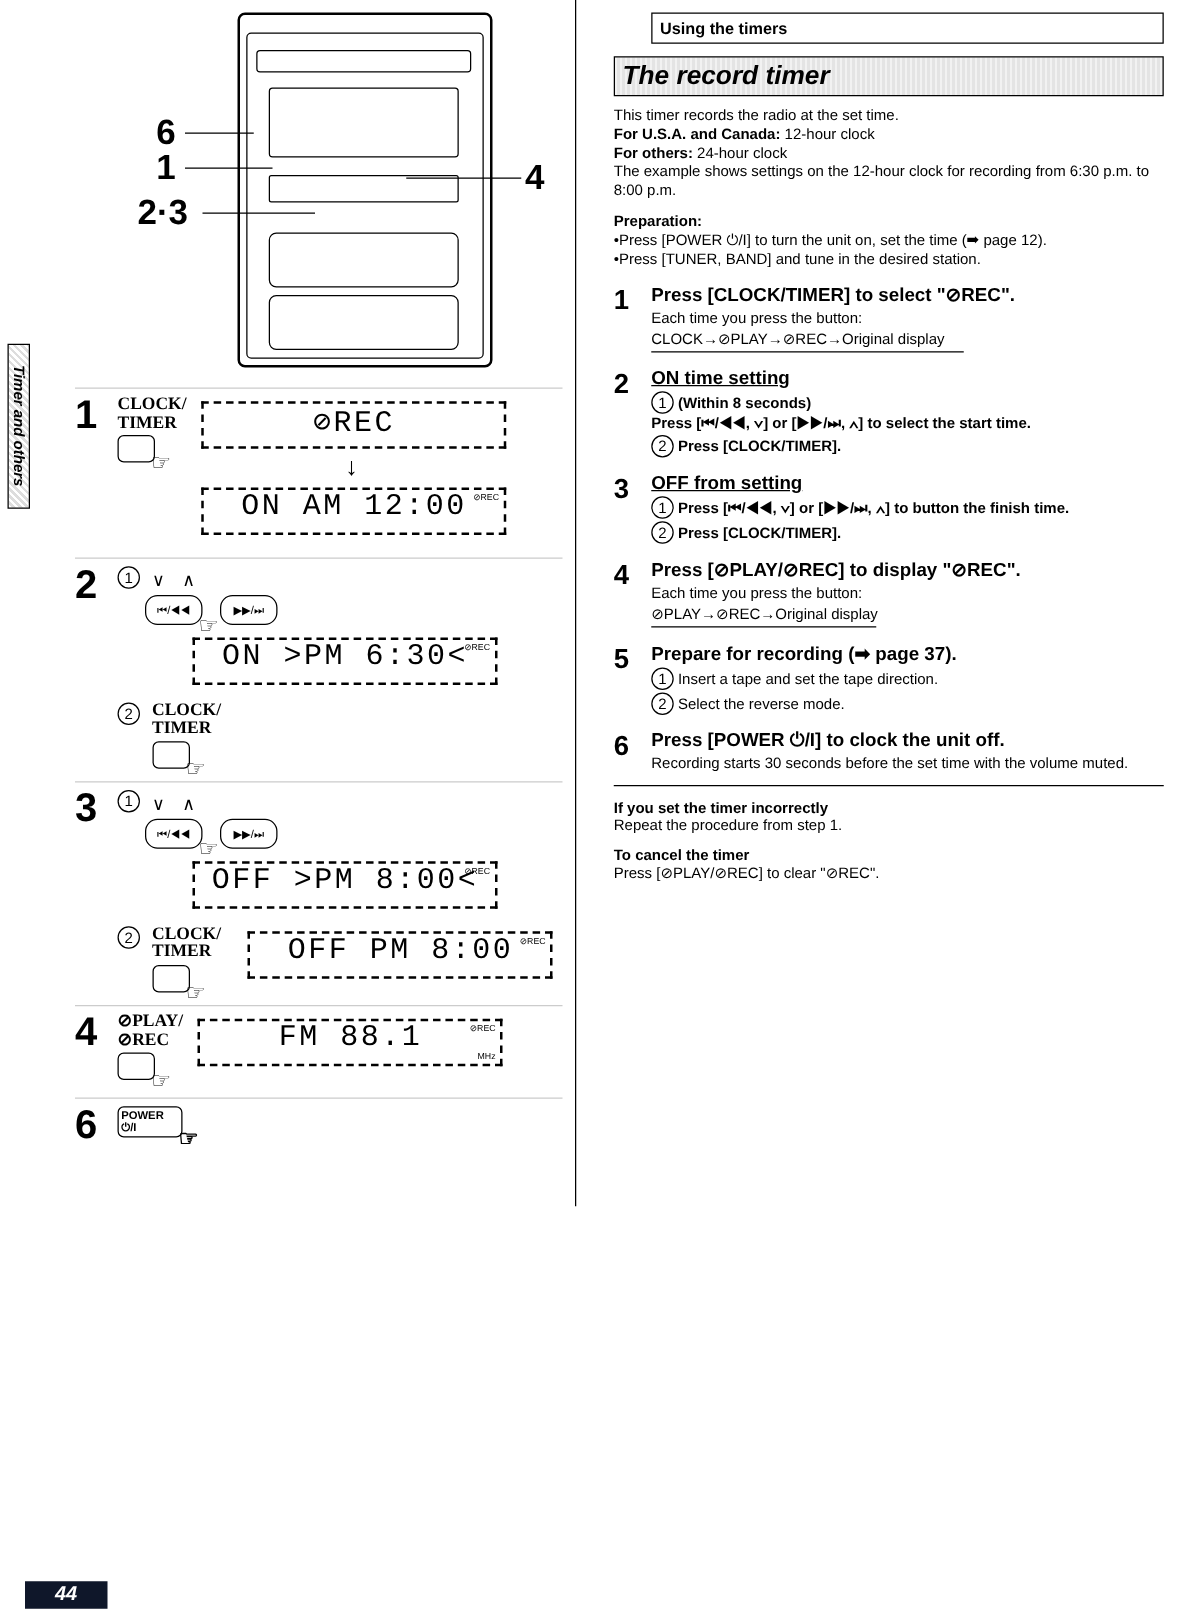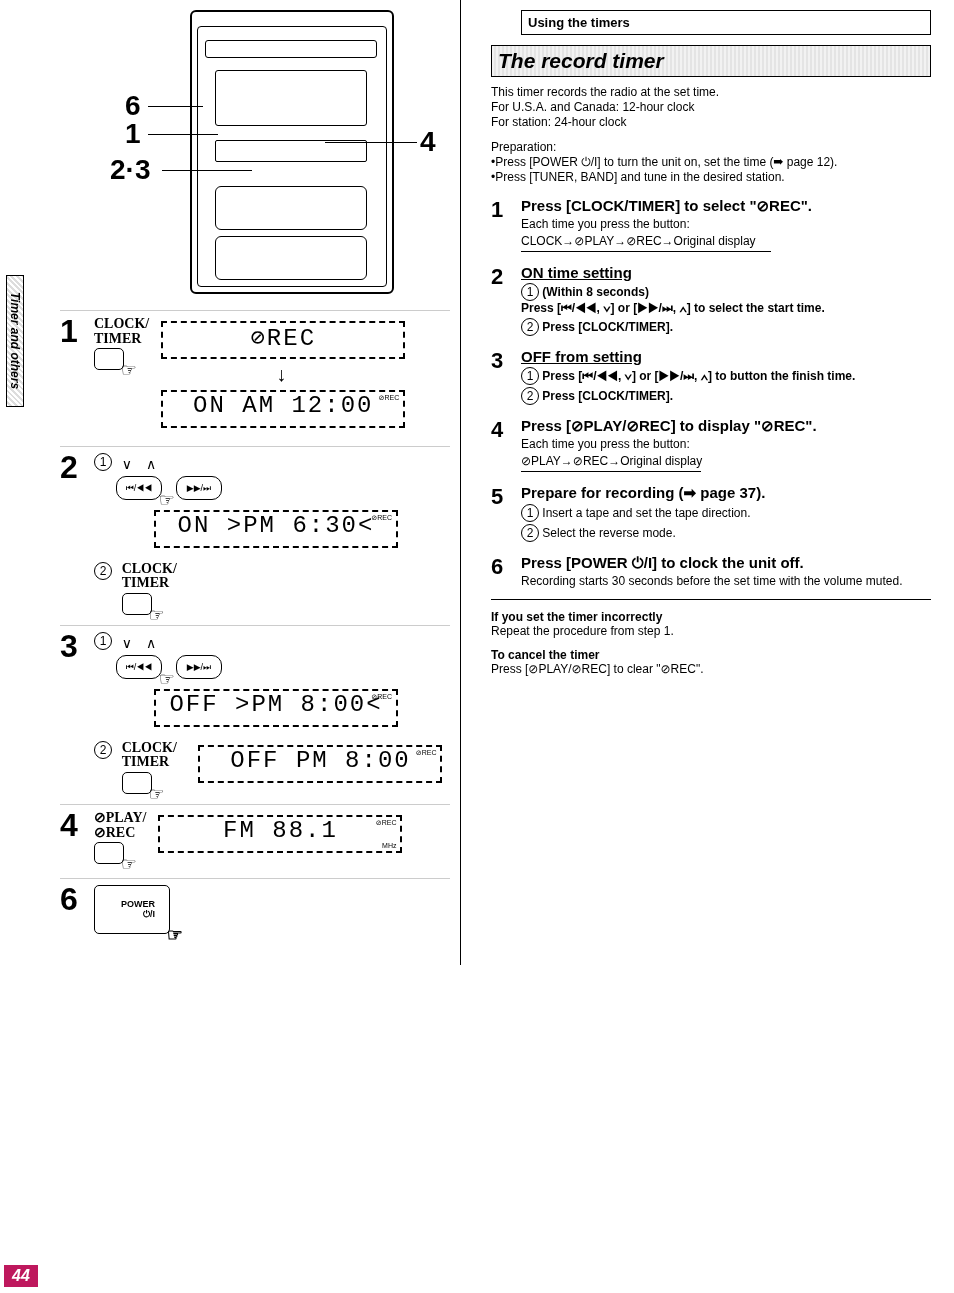--- a/index.html
+++ b/index.html
@@ -175,46 +175,46 @@
     border:1px solid #000;
     padding:3px 6px;
     margin: 6px 0 8px 0;
     background: repeating-linear-gradient(90deg,#f2f2f2 0,#f2f2f2 2px,#e4e4e4 2px,#e4e4e4 4px);
     font-weight:bold;
     font-style:italic;
     font-size:21px;
     text-align:left;
   }
   .right-text { font-size:12px; line-height:1.25; }
-  .right-text b{font-weight:normal;}
+  .right-text b{font-weight:bold;}
   .step-right {
     display:flex;
     gap:10px;
     margin-top:12px;
   }
   .step-right .num {
     font-size:22px;
     font-weight:bold;
     width:20px;
   }
   .step-right .body{ flex:1; }
   .head-line { font-weight:bold; font-size:15px; }
   .sub{font-size:12px;line-height:1.25; margin-top:2px;}
   .uline{text-decoration:underline;}
   .hr{border-top:1px solid #000;margin:10px 0;}
   .small{font-size:12px;}
   
   .page-num-box{
     position:absolute;
-    left:4px;
+    left:20px;
     bottom:6px;
-    background:#be185d;color:#fff;
+    background:#0f172a;color:#fff;
     font-style:italic;font-weight:bold;
     font-size:16px;
-    padding:2px 8px;
+    padding:2px 24px;
   }
 </style>
 </head>
 <body>
 
 <div class="page">
 
   <div class="side-tab">Timer and others</div>
 
   <div class="col-left">
@@ -332,39 +332,40 @@
           </div>
           <div class="lcd"><span>FM   88.1</span><span class="lcd-tag">⊘REC</span><span class="lcd-tag" style="top:auto;bottom:2px;">MHz</span></div>
         </div>
       </div>
     </div>
 
     <div class="step-row" style="min-height:70px;">
       <span class="step-num-big">6</span>
       <div class="step-body">
         <div class="btn-group">
-          <div style="width:46px;border:1.5px solid #000;border-radius:5px;padding:14px;text-align:right;font-size:9px;font-weight:bold;line-height:1.05;position:relative;">
+          <div style="width:46px;border:1.5px solid #000;border-radius:5px;padding:2px;text-align:left;font-size:9px;font-weight:bold;line-height:1.05;position:relative;">
             <span style="white-space:pre;">POWER
 ⏻/I</span>
             <span class="btn-hand">☞</span>
           </div>
         </div>
       </div>
     </div>
 
   </div>
 
   <div class="col-right">
     <div class="right-title-box">Using the timers</div>
     <div class="record-timer-band">The record timer</div>
 
     <div class="right-text">
       <div>This timer records the radio at the set time.</div>
       <div><b>For U.S.A. and Canada:</b> 12-hour clock</div>
-      <div><b>For station:</b> 24-hour clock</div>
+      <div><b>For others:</b> 24-hour clock</div>
+      <div>The example shows settings on the 12-hour clock for recording from 6:30 p.m. to 8:00 p.m.</div>
     </div>
 
     <div class="right-text" style="margin-top:10px;">
       <b>Preparation:</b>
       <div>•Press [POWER ⏻/I] to turn the unit on, set the time (➡ page 12).</div>
       <div>•Press [TUNER, BAND] and tune in the desired station.</div>
     </div>
 
     <div class="step-right">
       <div class="num">1</div>

